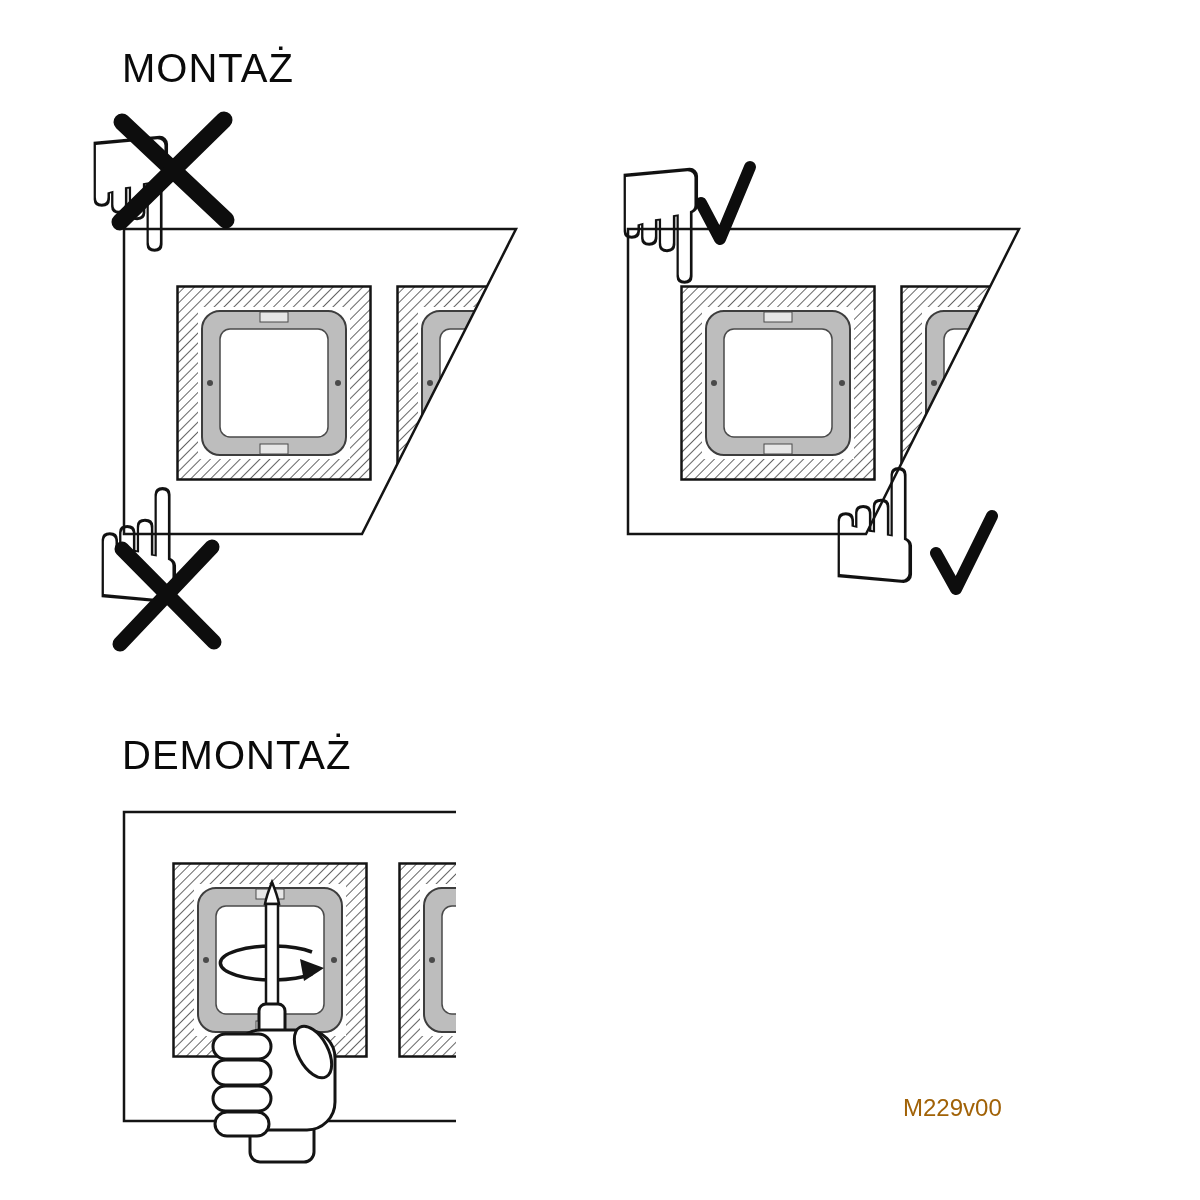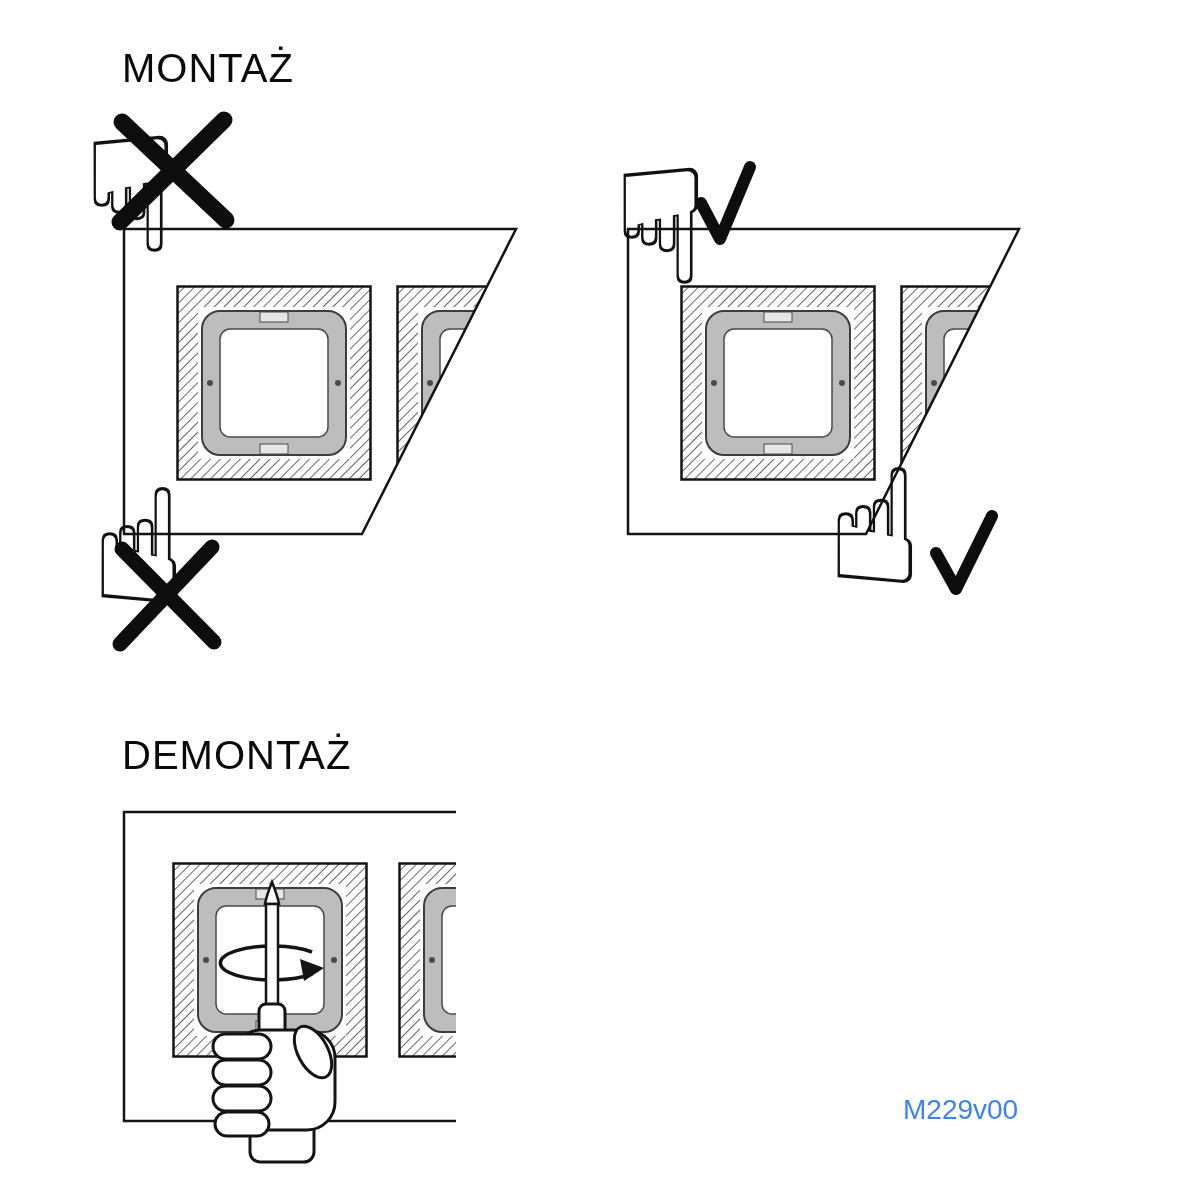--- a/index.html
+++ b/index.html
@@ -7,21 +7,21 @@
     position:relative;width:1200px;height:1200px;background:#ffffff;
     overflow:hidden;font-family:"Liberation Sans",sans-serif;color:#000;
   }
   .title{
     position:absolute;font-size:40px;font-weight:400;letter-spacing:1px;
     color:#0a0a0a;white-space:nowrap;z-index:4;
   }
   #montaz-title{left:122px;top:46px;}
   #demontaz-title{left:122px;top:733px;}
   .doc-code{
-    position:absolute;left:903px;top:1094px;font-size:28px;color:#3b82f6;z-index:4;
+    position:absolute;left:903px;top:1094px;font-size:24px;color:#a16207;z-index:4;
   }
   svg.layer{position:absolute;left:0;top:0;}
   #art{z-index:1;}
   #marks{z-index:3;pointer-events:none;}
   .hand{
     position:absolute;z-index:2;line-height:1;color:#111;
     font-family:"DejaVu Sans",sans-serif;user-select:none;
   }
   .hand-down-wrong{left:82px;top:116px;font-size:160px;}
   .hand-up-wrong{left:90px;top:468px;font-size:160px;}

